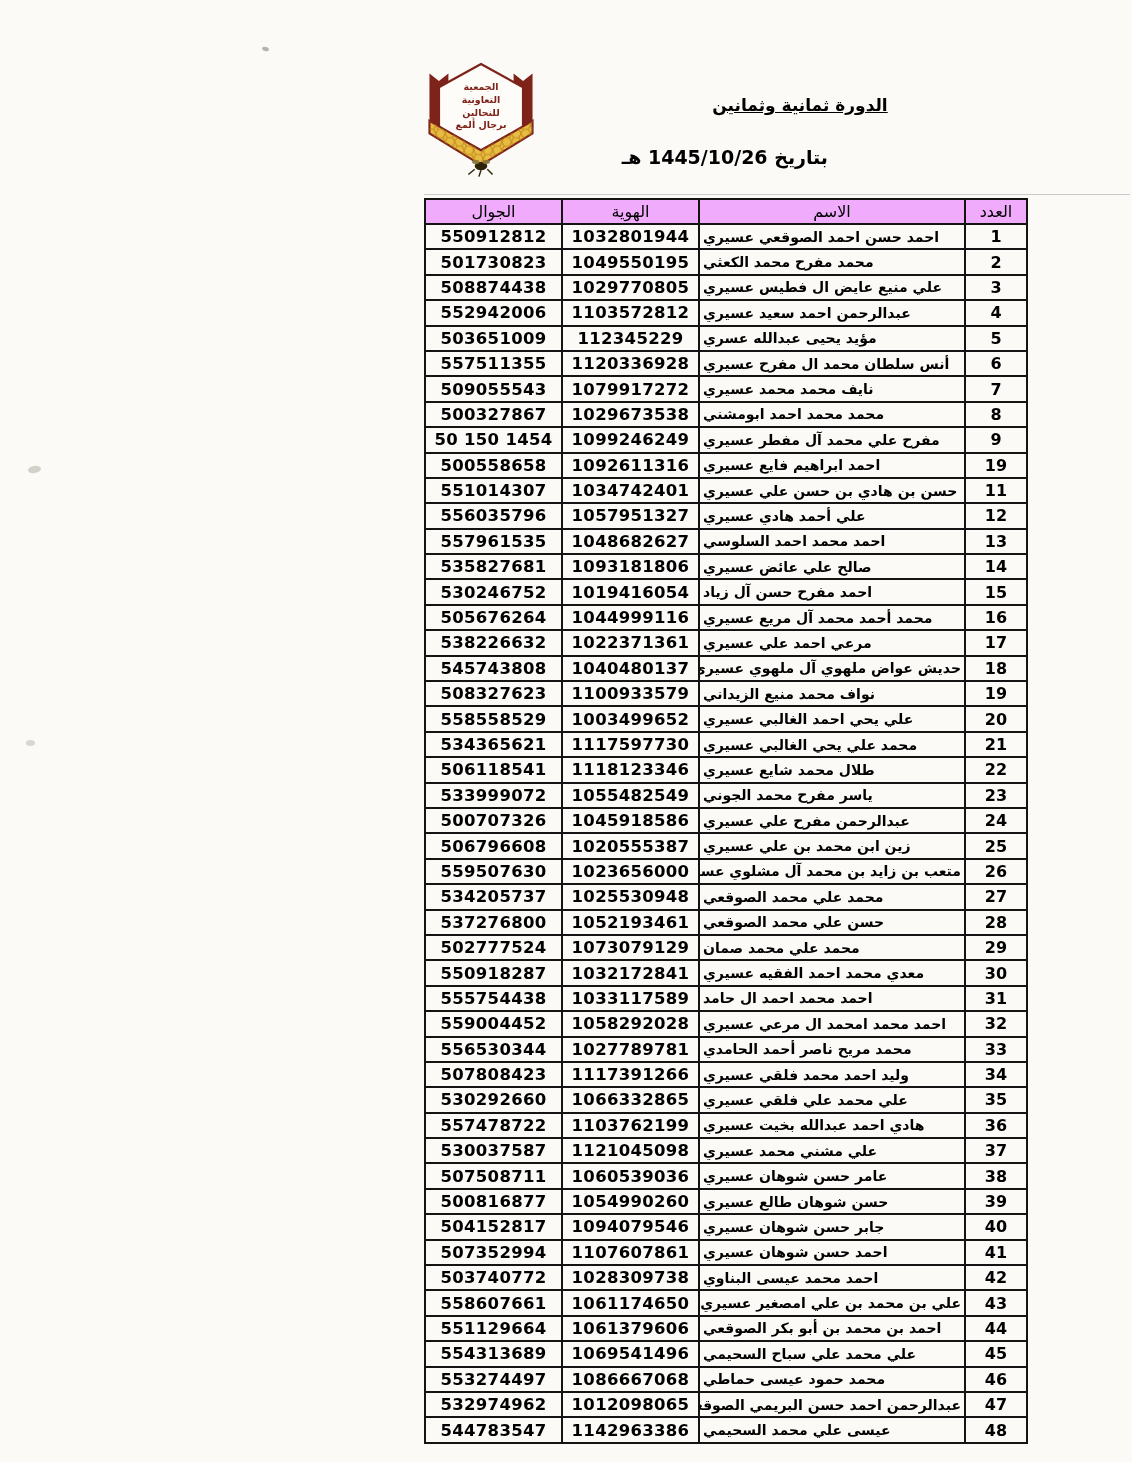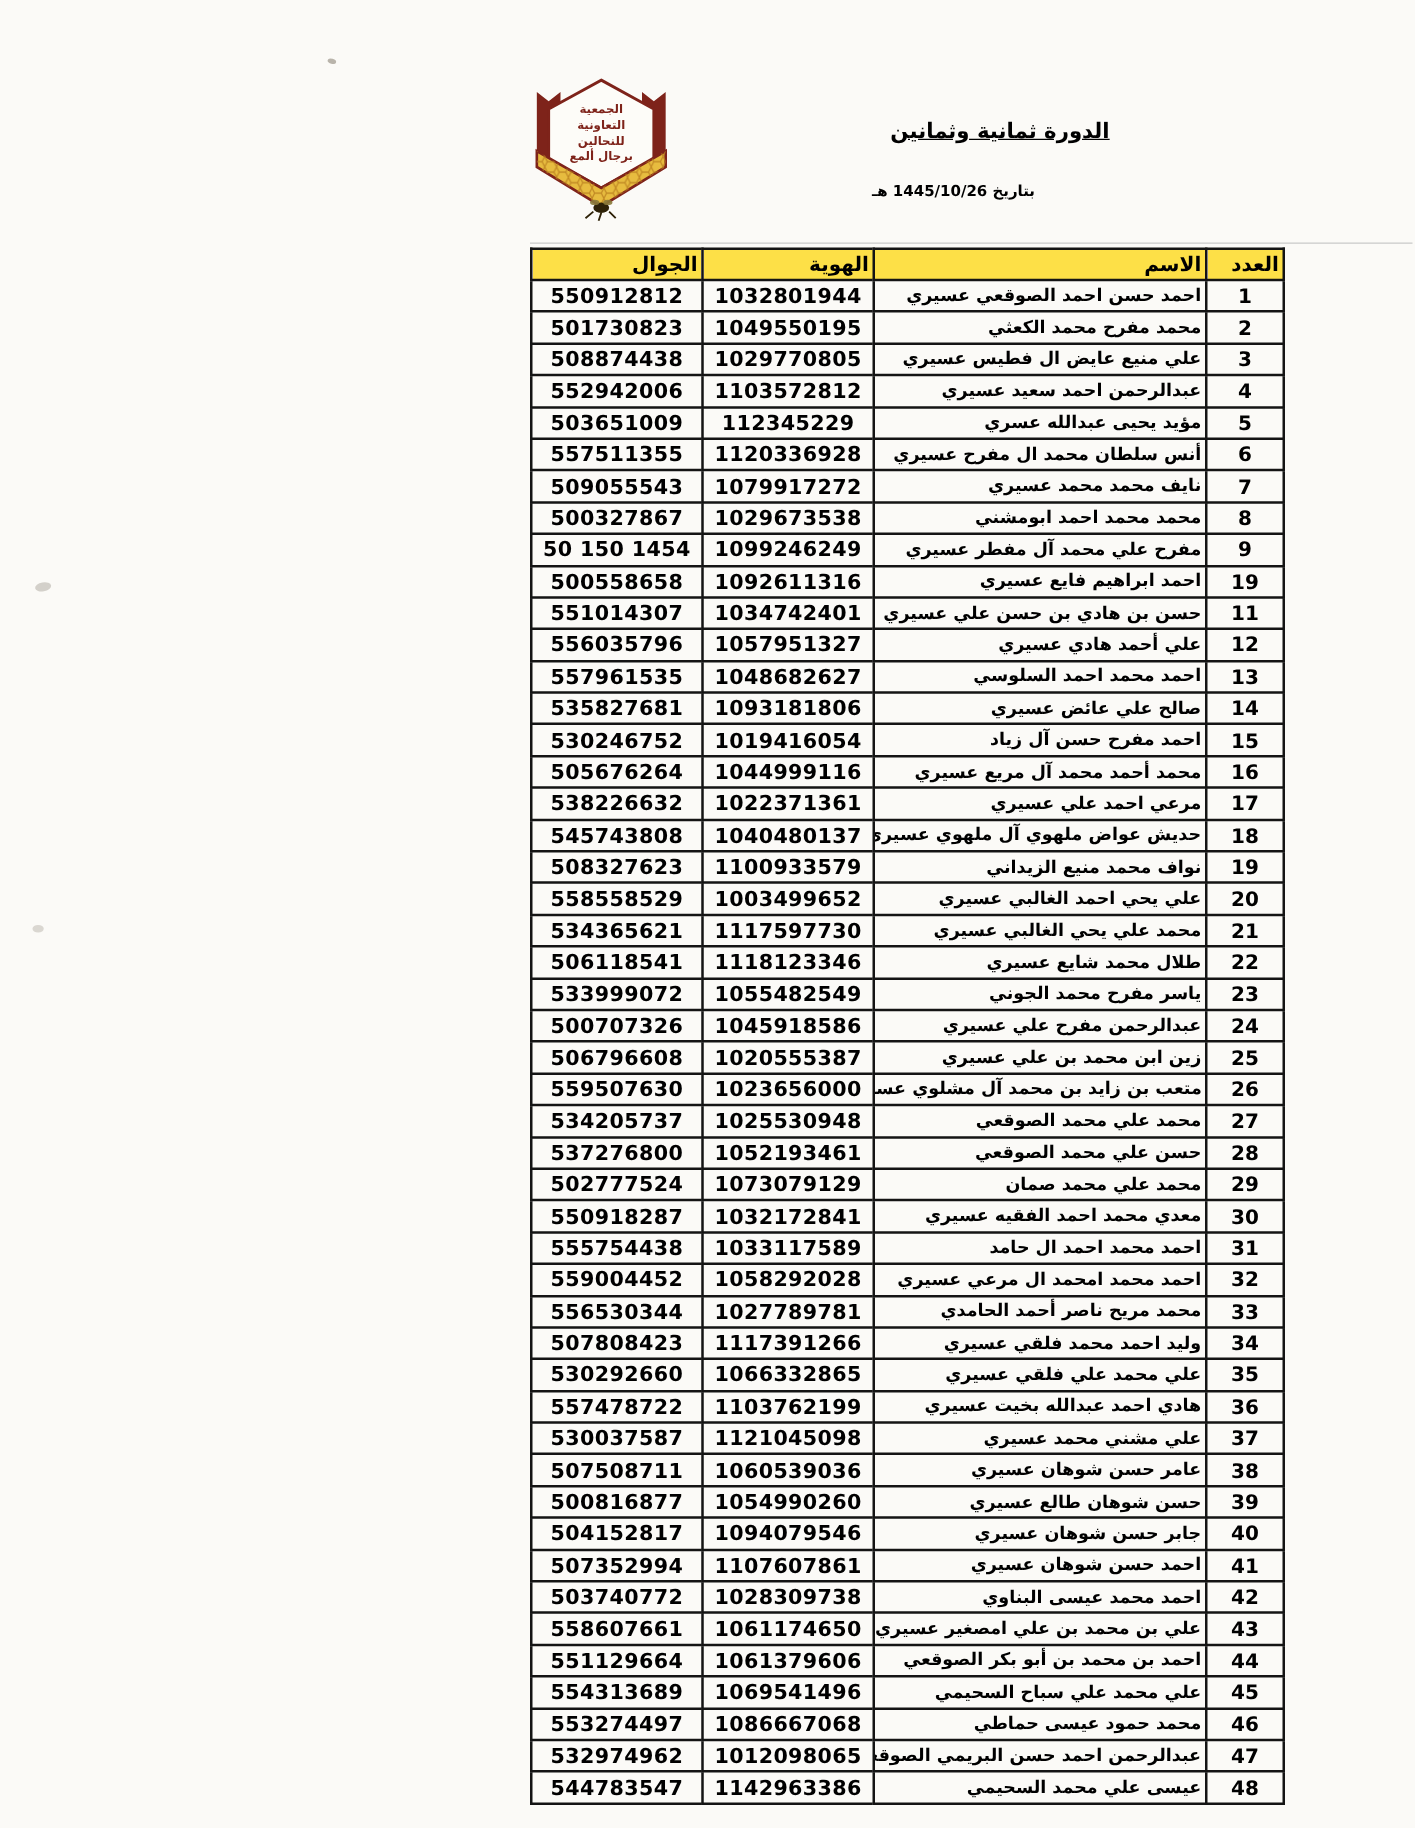--- a/index.html
+++ b/index.html
@@ -25,21 +25,21 @@
 
   
   .title{
     position:absolute;top:95px;left:650px;width:300px;
     text-align:center;direction:rtl;
     font-weight:700;font-size:17px;letter-spacing:.2px;text-decoration:underline;
   }
   .date-line{
     position:absolute;top:146px;right:330px;
     direction:rtl;text-align:right;
-    font-weight:700;font-size:12px;
+    font-weight:700;font-size:19px;
   }
   .duration-line{
     position:absolute;top:170px;right:330px;
     direction:rtl;text-align:right;
     font-weight:700;font-size:15px;
   }
 
   
   .table-wrap{position:absolute;left:424px;top:198px;width:606px;}
   .table-topline{
@@ -53,33 +53,33 @@
     direction:rtl;
   }
   table.roster th, table.roster td{
     border:2px solid #141414;
     padding:0 3px;
     vertical-align:middle;
     overflow:hidden;
     white-space:nowrap;
   }
   table.roster th{
-    background:#fde047;
+    background:#f0abfc;
     height:23px;
-    font-weight:700;font-size:16px;
-    text-align:right;
+    font-weight:400;font-size:16px;
+    text-align:center;
   }
   table.roster td{height:23.4px;}
   td.idx{
     text-align:center;
     font-weight:700;font-size:16px;
     font-family:"DejaVu Sans", sans-serif;
   }
   td.name{
-    text-align:right;
+    text-align:left;
     font-weight:700;font-size:14px;
     padding-right:4px;
   }
   td.num{
     direction:ltr;
     text-align:center;
     font-weight:700;font-size:16.5px;
     letter-spacing:.3px;
   }
 

